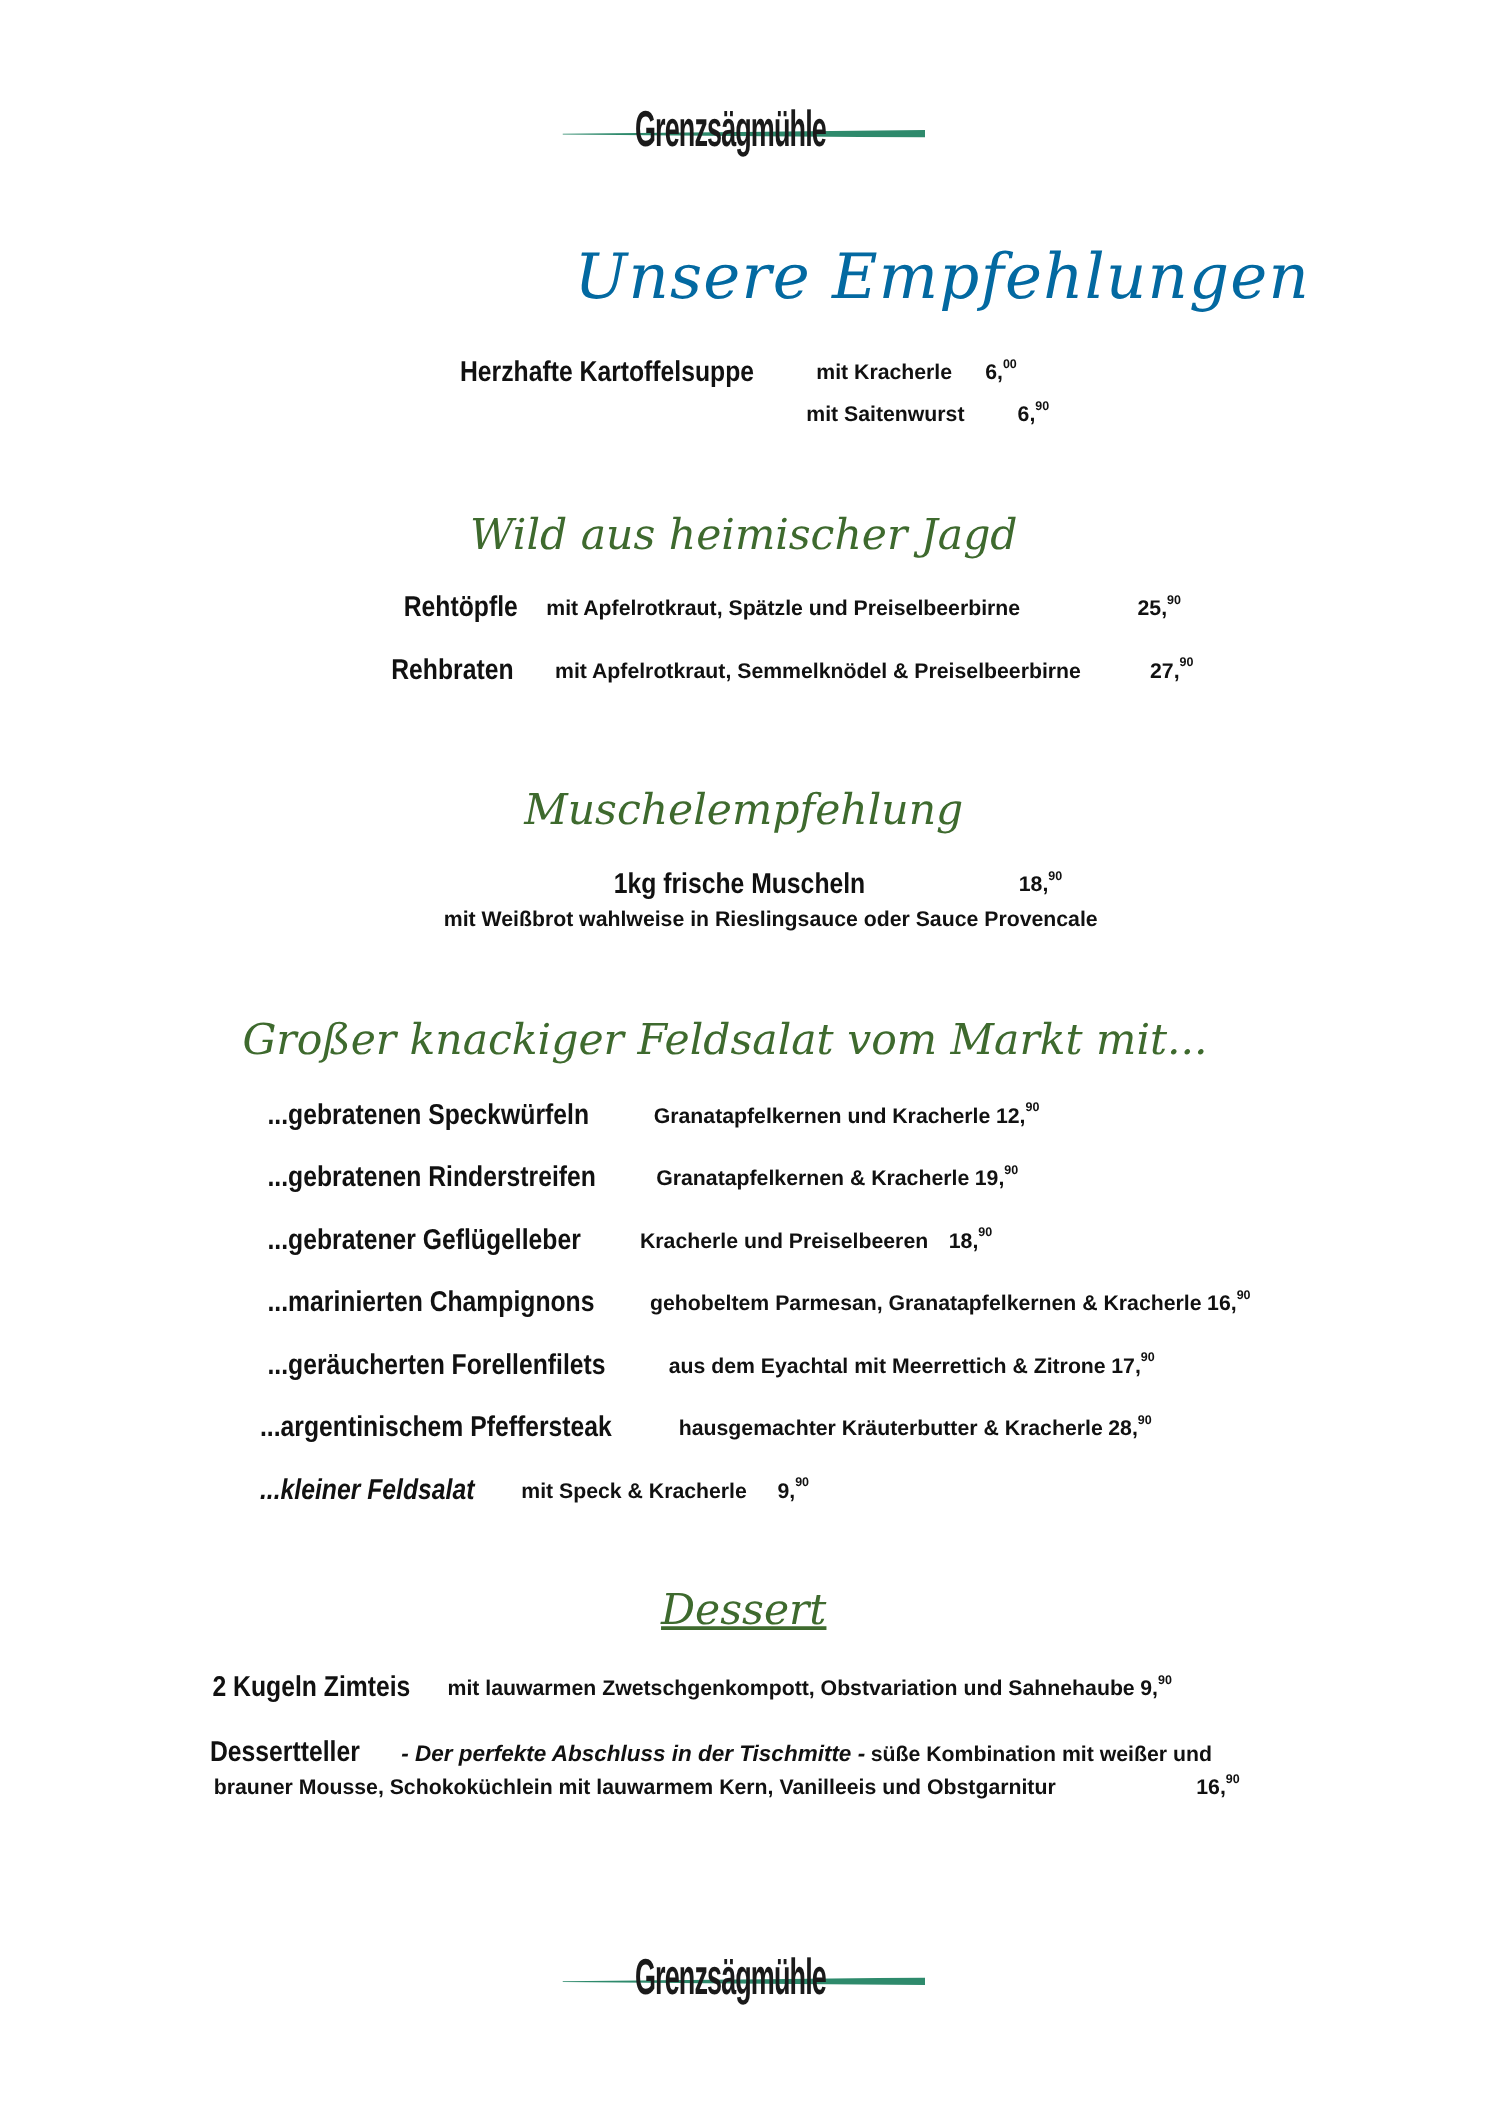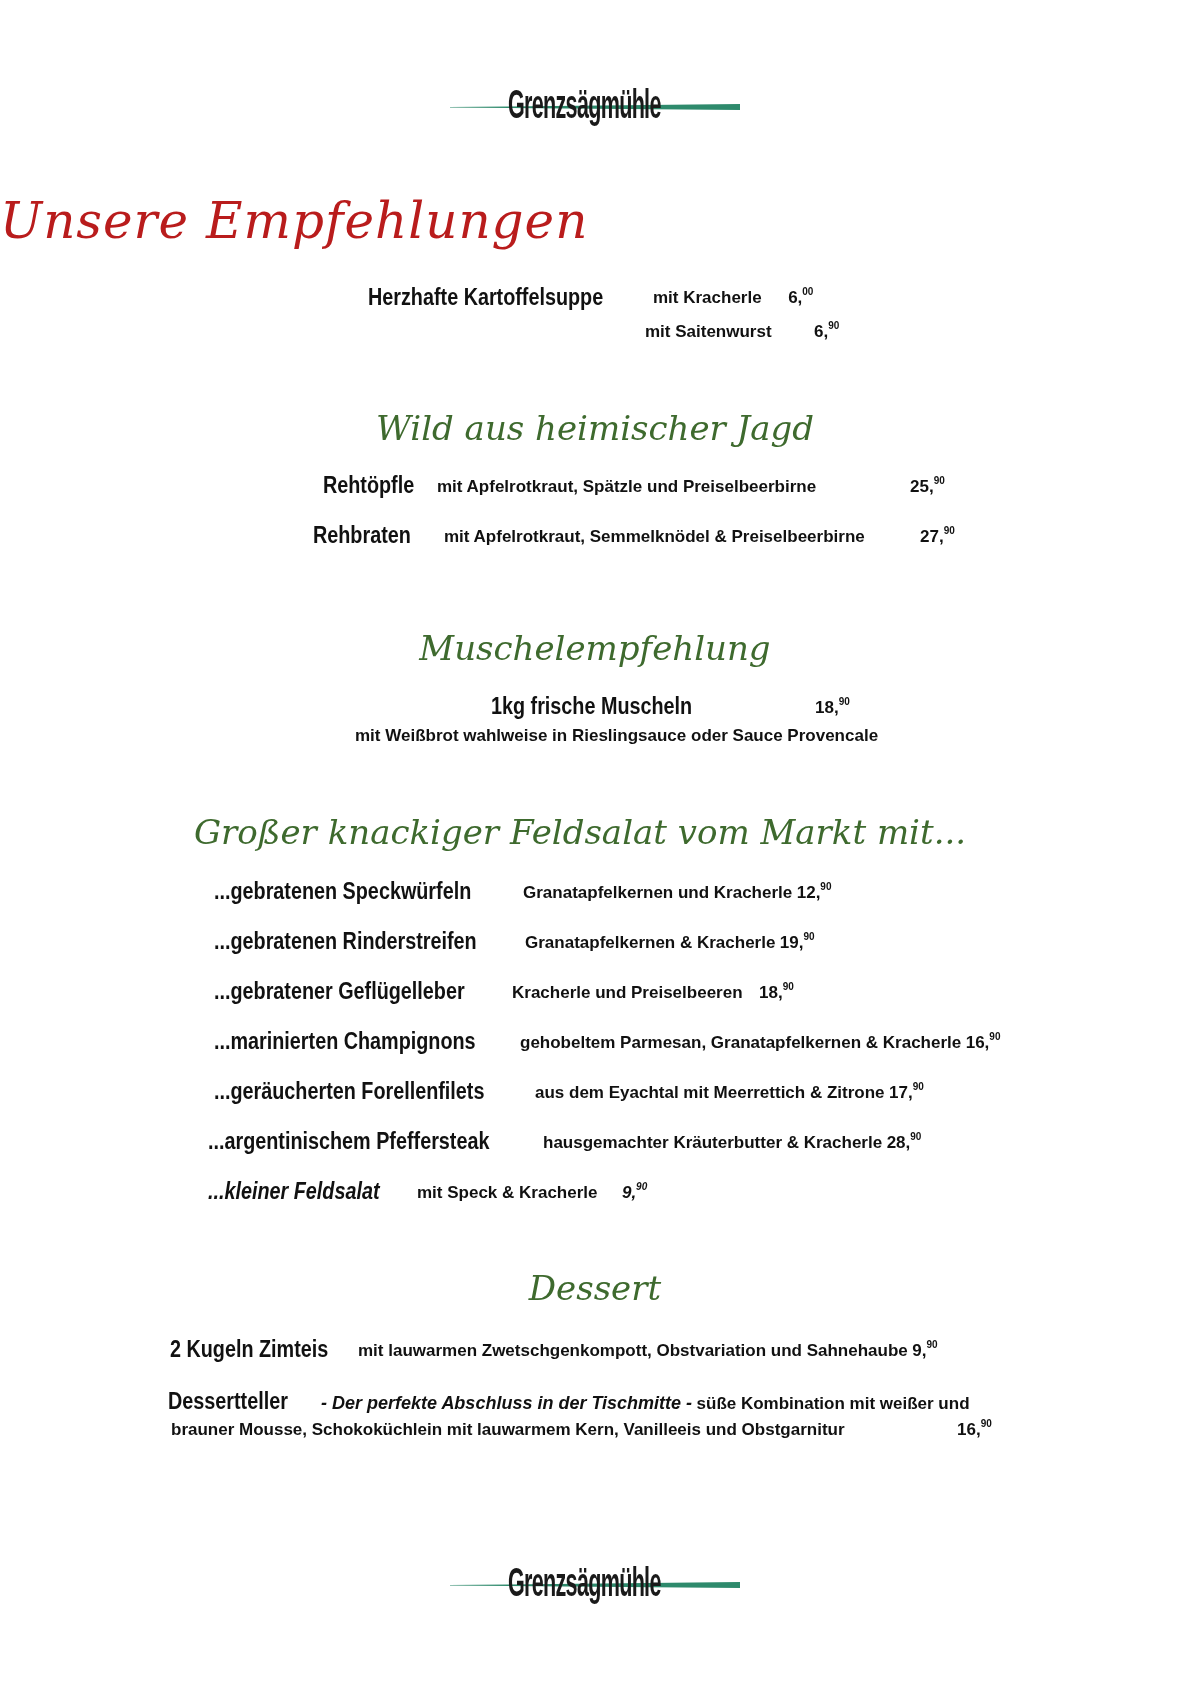--- a/index.html
+++ b/index.html
@@ -4,21 +4,21 @@
 <style>
   html, body { margin:0; padding:0; background:#ffffff; }
   body { width:1190px; height:1683px; position:relative; overflow:hidden;
          font-family:"Liberation Sans", sans-serif; color:#111; }
   .logo { position:absolute; left:450px; width:290px; height:50px; }
   .logo .line { position:absolute; left:0; top:22px; width:290px; height:6px; }
   .logo .word { position:absolute; left:58px; top:0; font-family:"Liberation Sans Narrow","Liberation Sans",sans-serif;
                 font-weight:bold; font-size:30px; letter-spacing:-1px; color:#1a1a1a;
                 transform:scaleX(0.72) scaleY(1.35); transform-origin:left top; line-height:34px; }
   .script { font-family:"DejaVu Serif", serif; font-style:italic; position:absolute; white-space:nowrap; }
-  .title { color:#b91c1c; font-size:50px; left:0; width:1048px; text-align:left; top:192px; letter-spacing:1px; }
+  .title { color:#0369a1; font-size:50px; left:0; width:1048px; text-align:right; top:192px; letter-spacing:1px; }
   .section { color:#3e6a2e; font-size:34px; text-align:center; left:0; width:1190px; }
   .row { position:absolute; white-space:nowrap; font-family:"Liberation Sans", sans-serif; }
   .name { font-weight:bold; font-size:23px; transform:scaleX(0.86); display:inline-block; transform-origin:left center; }
   .desc { font-weight:bold; font-size:17px; }
   .price { font-weight:bold; font-size:17px; }
   .price sup { font-size:10px; vertical-align:top; position:relative; top:-2px; }
   .ital { font-style:italic; font-weight:bold; font-size:18px; }
 </style>
 </head>
 <body>
@@ -118,24 +118,24 @@
 <div class="row" style="left:543px; top:1133px;">
   <span class="desc">hausgemachter Kräuterbutter &amp; Kracherle</span>
   <span class="price"><span>28,</span><sup>90</sup></span>
 </div>
 
 <div class="row" style="left:208px; top:1178px;font-style:italic;">
   <span class="name">...kleiner Feldsalat</span>
 </div>
 <div class="row" style="left:417px; top:1183px;">
   <span class="desc">mit Speck &amp; Kracherle</span>
-  <span class="price" style="margin-left:20px;font-style:italic;"><span>9,</span><sup>90</sup></span>
+  <span class="price" style="margin-left:20px;"><span>9,</span><sup>90</sup></span>
 </div>
 
-<div class="script section" style="top:1268px;">Dessert</div>
+<div class="script section" style="top:1268px;text-decoration:underline;">Dessert</div>
 
 <div class="row" style="left:170px; top:1336px;">
   <span class="name">2 Kugeln Zimteis</span>
 </div>
 <div class="row" style="left:358px; top:1341px;">
   <span class="desc">mit lauwarmen Zwetschgenkompott, Obstvariation und Sahnehaube</span>
   <span class="price"><span>9,</span><sup>90</sup></span>
 </div>
 
 <div class="row" style="left:168px; top:1388px;">

